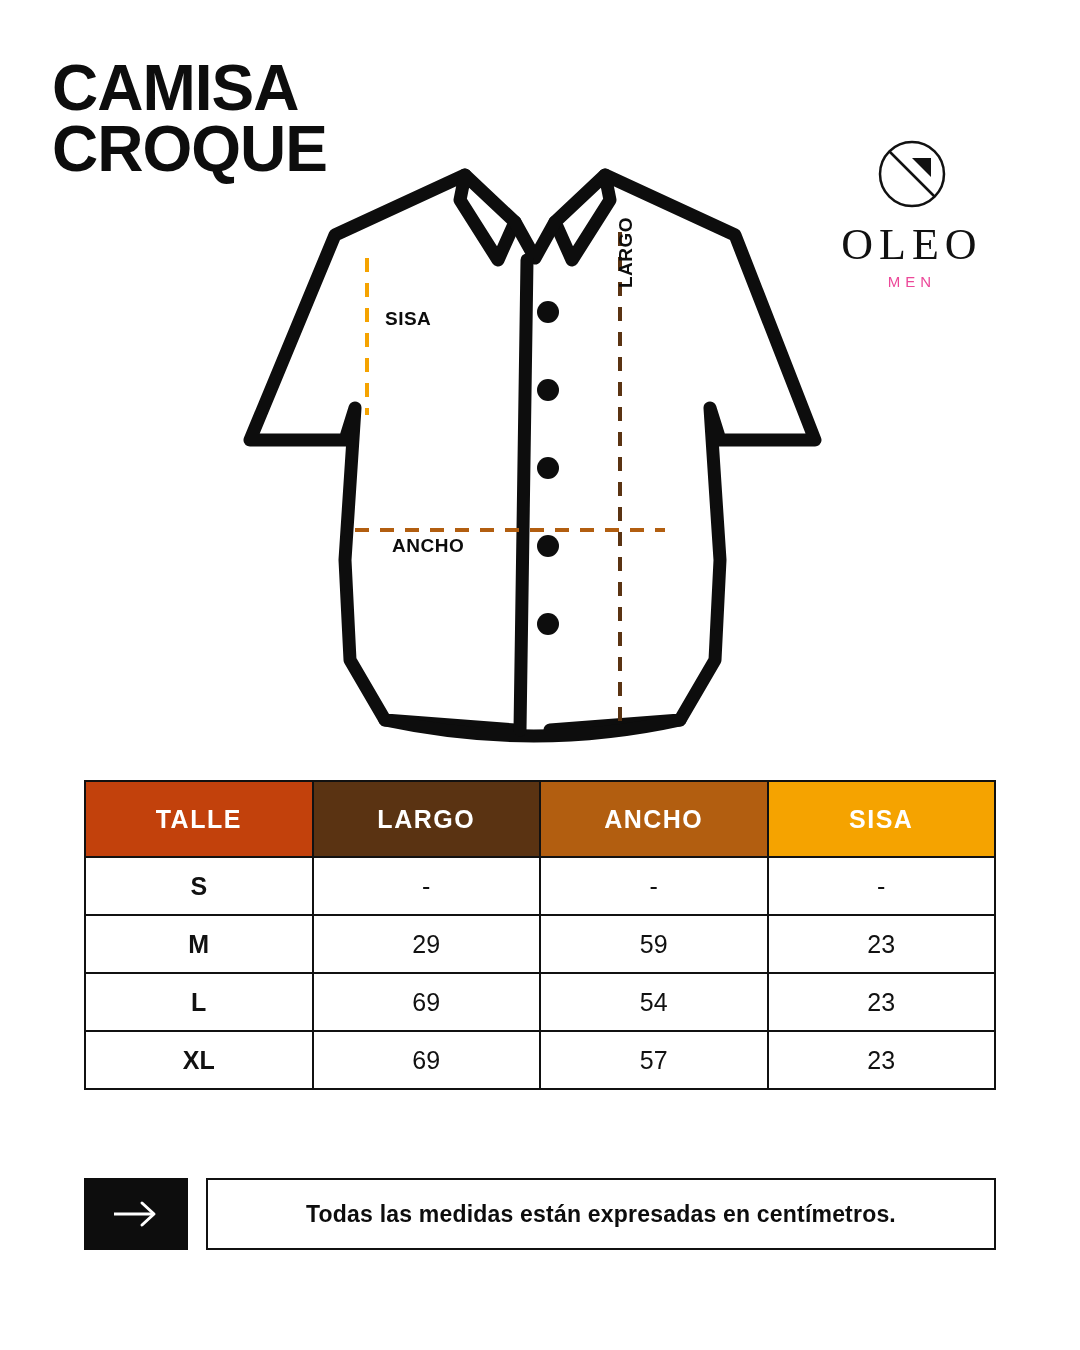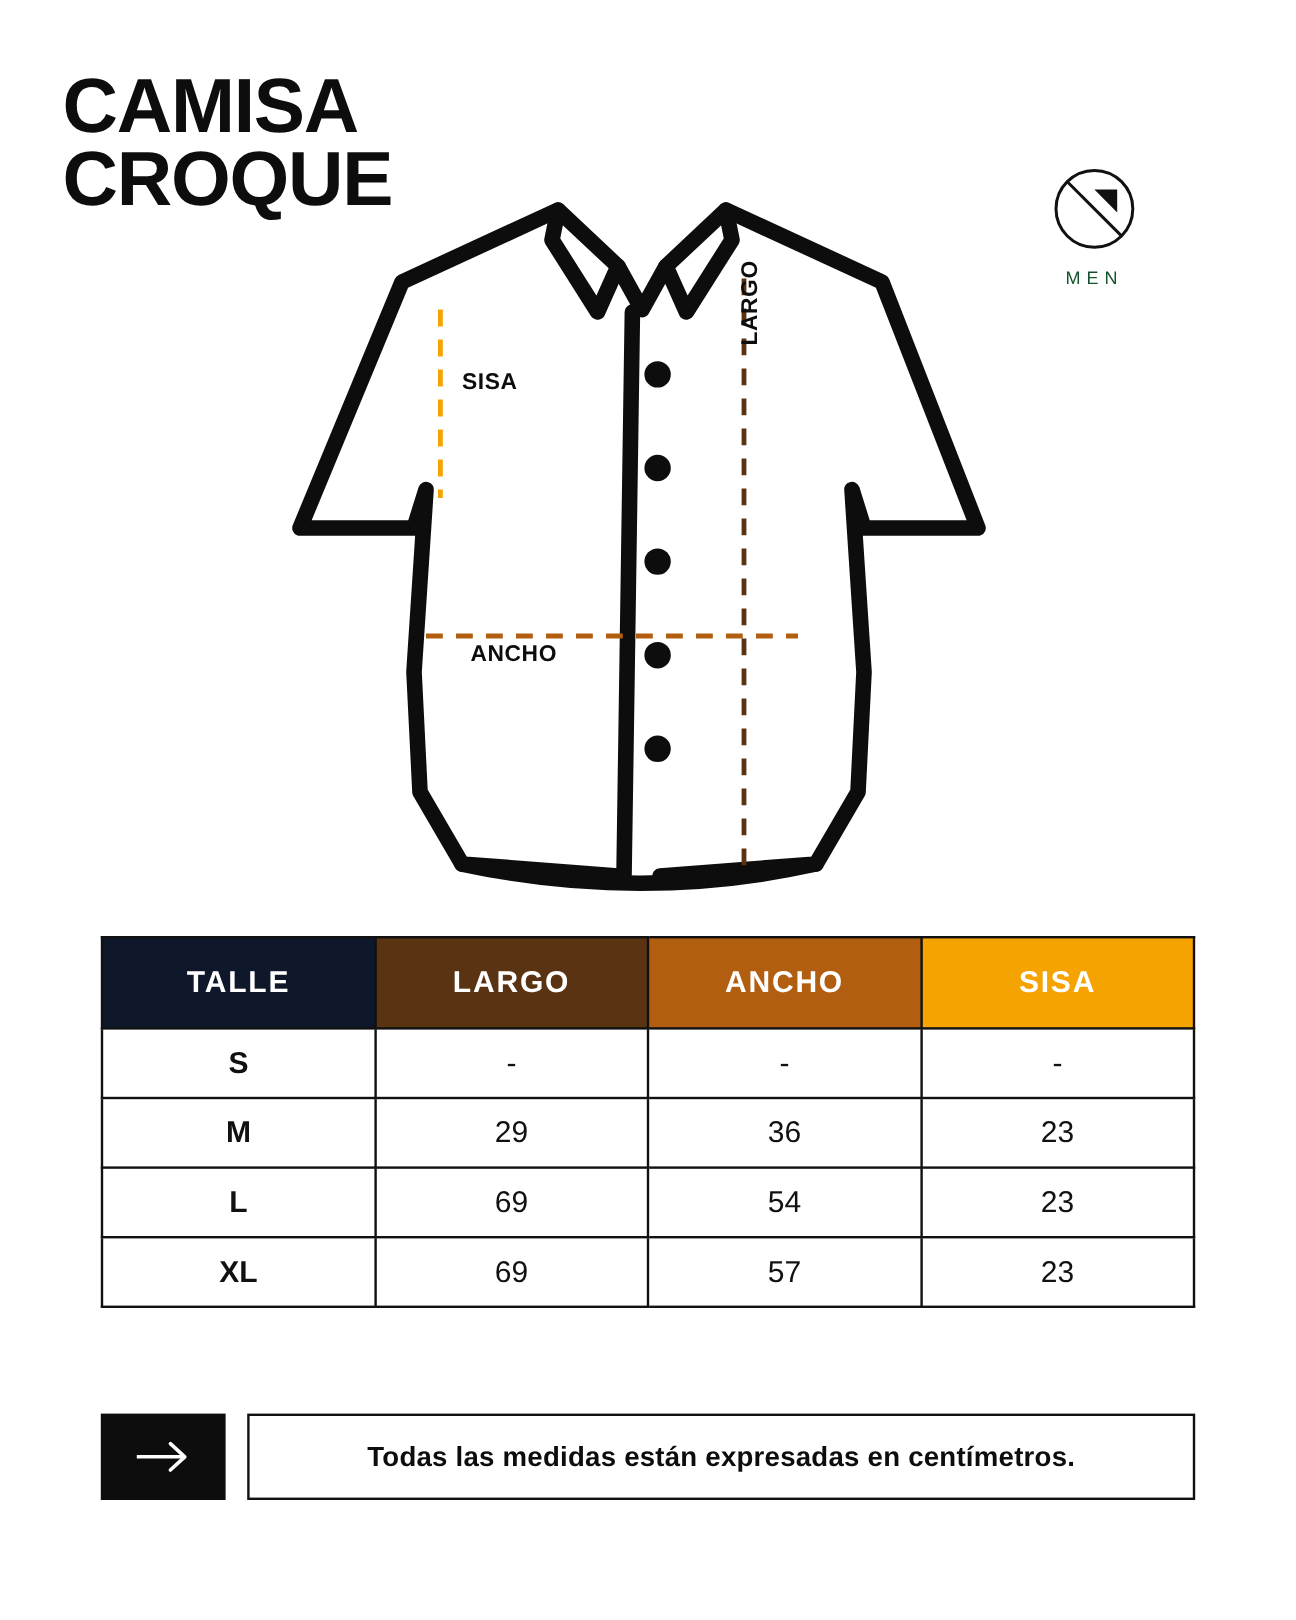--- a/index.html
+++ b/index.html
@@ -45,21 +45,21 @@
   .brand-name {
     font-family: "Liberation Serif", serif;
     font-size: 44px;
     letter-spacing: 6px;
     color: #111111;
     line-height: 1;
   }
   .brand-sub {
     font-size: 15px;
     letter-spacing: 5px;
-    color: #14532d;
+    color: #ec4899;
     margin-top: 6px;
   }
 
   
   .illustration {
     position: absolute;
     left: 215px;
     top: 140px;
     width: 640px;
     height: 620px;
@@ -156,20 +156,21 @@
 CROQUE</h1>
 
 <div class="brand">
   <span class="brand-mark">
     <svg width="78" height="78" viewBox="0 0 78 78" aria-hidden="true">
       <circle cx="39" cy="39" r="32" fill="none" stroke="#111111" stroke-width="2.5"></circle>
       <line x1="16" y1="16" x2="62" y2="62" stroke="#111111" stroke-width="2.5"></line>
       <path d="M39 23 L58 23 L58 42 Z" fill="#111111"></path>
     </svg>
   </span>
+  <div class="brand-name">OLEO</div>
   <div class="brand-sub">MEN</div>
 </div>
 
 <div class="illustration">
   <svg width="640" height="620" viewBox="0 0 640 620" aria-hidden="true">
 
     <path d="M215 120
              L265 92
              L280 250
              L265 250
@@ -222,37 +223,37 @@
     <line x1="405" y1="92" x2="405" y2="590" stroke="#5A3312" stroke-width="4" stroke-dasharray="14 11"></line>
   </svg>
   <span class="measure-label label-sisa">SISA</span>
   <span class="measure-label label-ancho">ANCHO</span>
   <span class="measure-label label-largo">LARGO</span>
 </div>
 
 <table class="size-table">
   <thead>
     <tr>
-      <th style="background:#0f172a">TALLE</th>
+      <th style="background:#c2410c">TALLE</th>
       <th style="background:#5A3312">LARGO</th>
       <th style="background:#B25E10">ANCHO</th>
       <th style="background:#F5A300">SISA</th>
     </tr>
   </thead>
   <tbody>
     <tr>
       <td>S</td>
       <td class="value">-</td>
       <td class="value">-</td>
       <td class="value">-</td>
     </tr>
     <tr>
       <td>M</td>
       <td class="value">29</td>
-      <td class="value">36</td>
+      <td class="value">59</td>
       <td class="value">23</td>
     </tr>
     <tr>
       <td>L</td>
       <td class="value">69</td>
       <td class="value">54</td>
       <td class="value">23</td>
     </tr>
     <tr>
       <td>XL</td>

